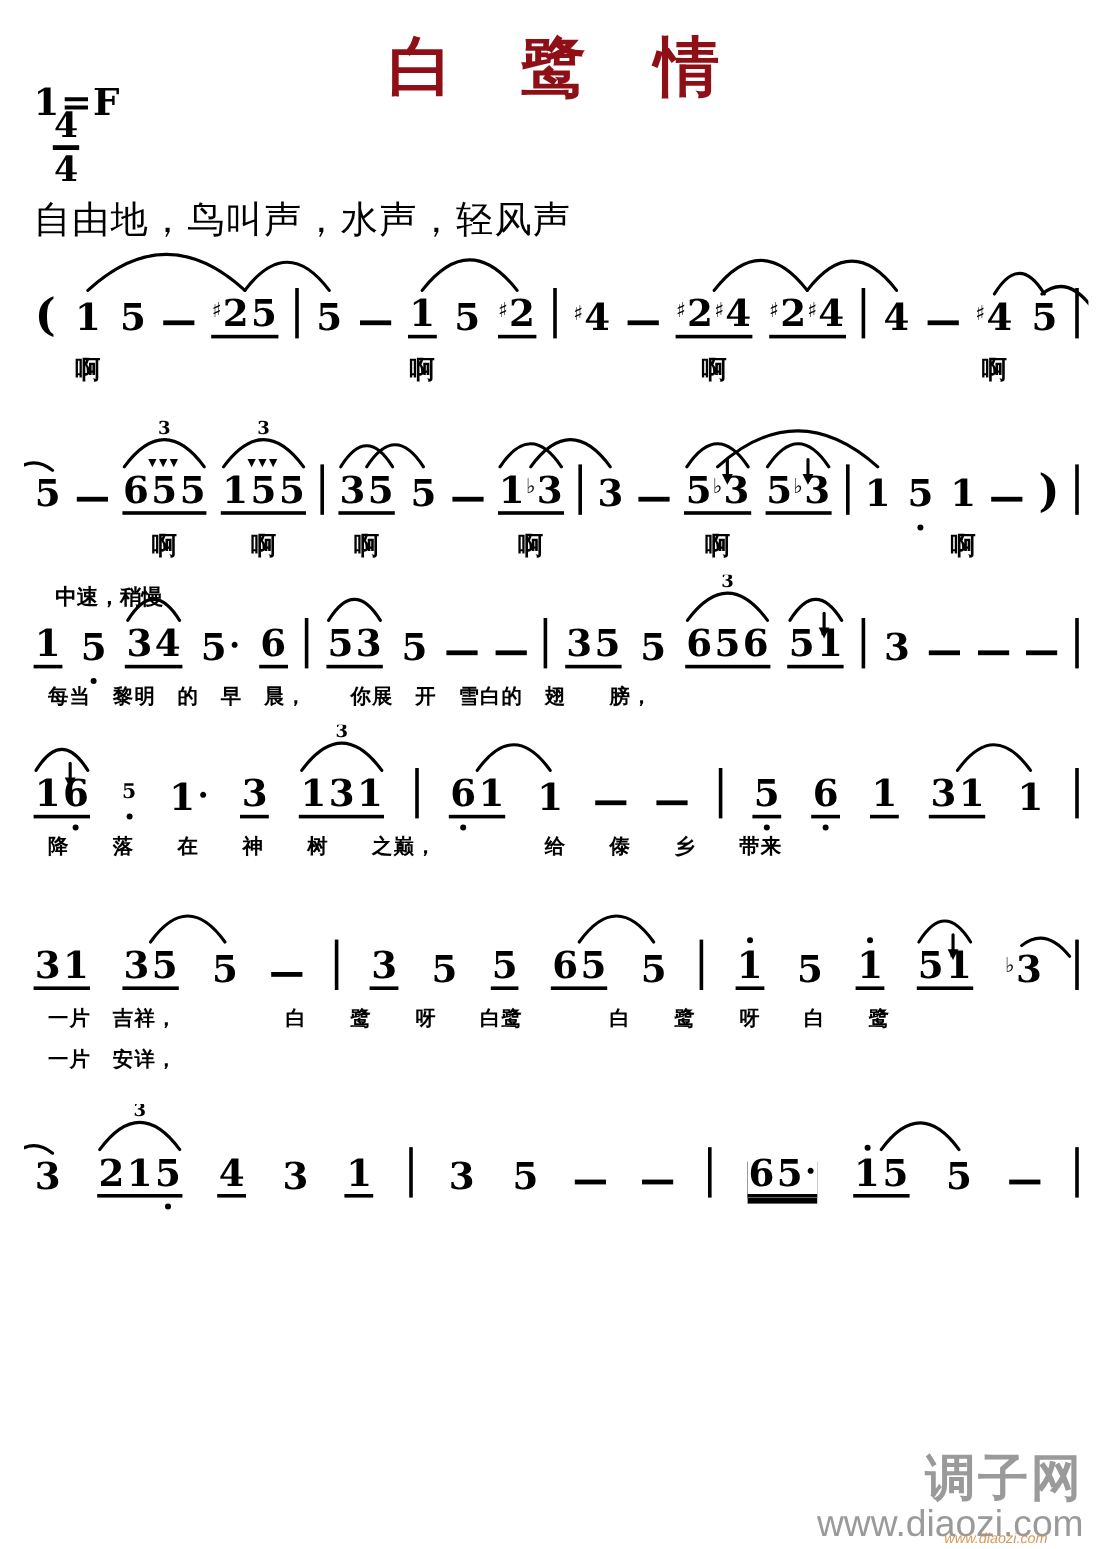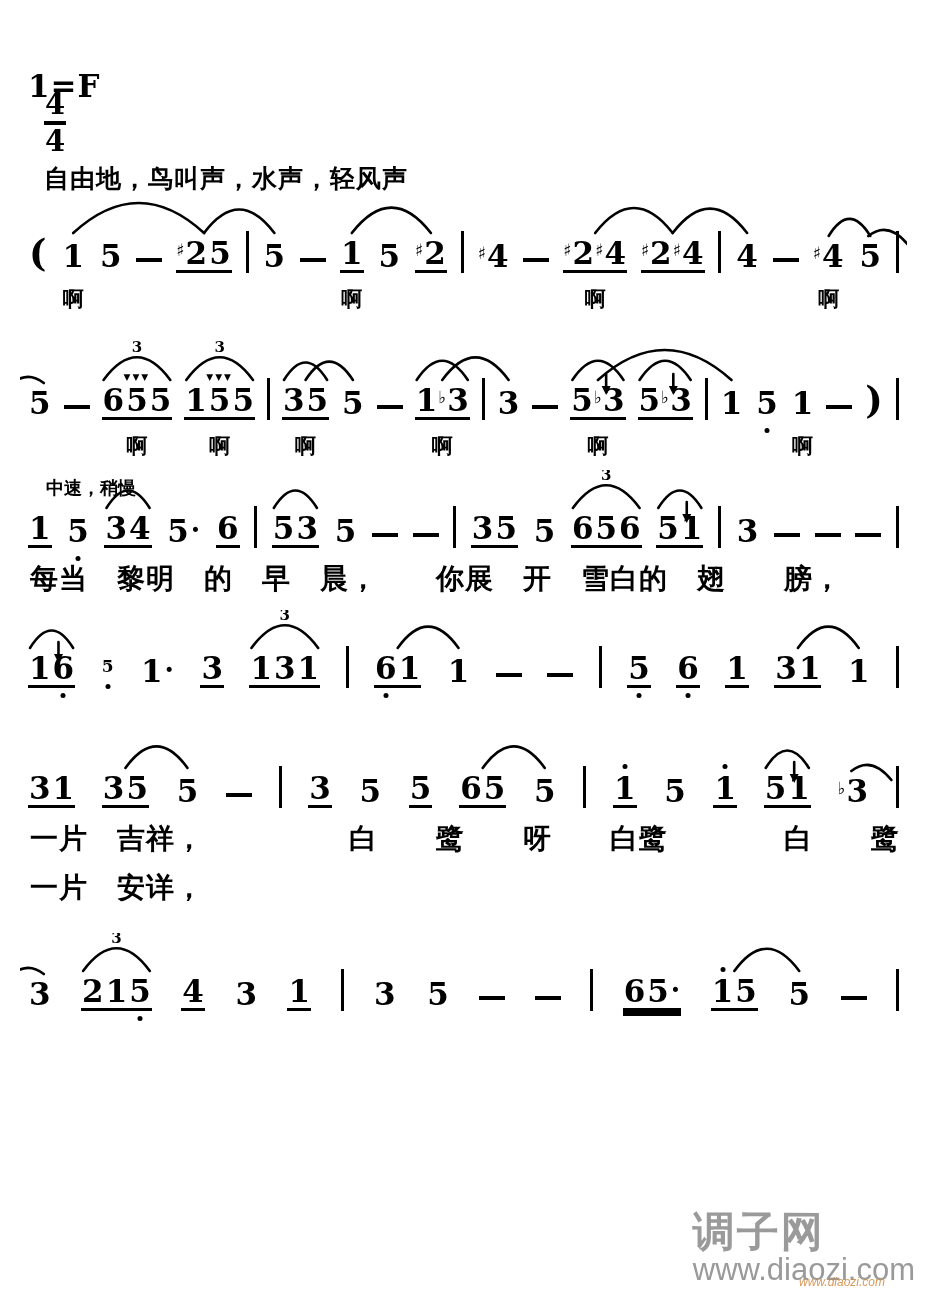--- a/index.html
+++ b/index.html
@@ -12,21 +12,21 @@
   .keysig{position:absolute;left:8px;top:56px;display:flex;align-items:flex-start;
           font-family:"DejaVu Serif",serif;font-weight:bold;font-size:31px;flex-direction:column;}
   .keysig .keytext{letter-spacing:1px;}
   .meter{display:flex;flex-direction:column;align-items:center;margin-left:16px;margin-top:-14px;
          line-height:1;font-size:29px;}
   .meter .fbar{width:22px;height:4px;background:#000;margin:2px 0;}
   .title{position:absolute;left:0;right:0;top:8px;text-align:center;
          font-size:54px;font-weight:bold;word-spacing:34px;letter-spacing:4px;}
   .credits{position:absolute;right:2px;top:52px;text-align:right;
            font-size:27px;font-weight:bold;line-height:1.95;}
-  .tempoline{font-size:25px;font-weight:bold;margin:4px 0 0 24px;letter-spacing:1px;}
+  .tempoline{font-size:31px;font-weight:normal;margin:4px 0 0 8px;letter-spacing:1px;}
 
   
   .sys{position:relative;}
   .mrow{position:relative;display:flex;justify-content:space-between;align-items:flex-end;
         padding:36px 8px 40px;}
   .note{position:relative;display:flex;flex-direction:column;align-items:center;
         font-family:"DejaVu Serif",serif;font-weight:bold;font-size:31px;line-height:1;}
   .digits{display:flex;align-items:flex-end;padding-bottom:1px;}
   .digits.u1{border-bottom:3px solid #000;}
   .digits.u2{box-shadow:0 5px 0 #000;}
@@ -42,41 +42,42 @@
   .grace .digits{font-size:17px;transform:translateY(-12px);}
   .barline .barshape{width:3px;height:42px;background:#000;}
   .dashtok .dash-shape{width:26px;height:4px;background:#000;margin-bottom:11px;}
   .svgov{position:absolute;inset:0;pointer-events:none;}
   .arcpath{fill:none;stroke:#000;stroke-width:2.6;stroke-linecap:round;}
   .arclabel{font:bold 15px "DejaVu Serif",serif;fill:#000;}
   .anchor-lyr{position:absolute;bottom:2px;transform:translateX(-50%);
               font-size:21px;font-weight:bold;white-space:nowrap;}
 
   
-  .vrow{white-space:pre;font-size:28px;font-weight:bold;margin:0 0 11px 10px;letter-spacing:1px;}
+  .vrow{white-space:pre;font-size:17px;font-weight:bold;margin:0 0 11px 20px;letter-spacing:1px;}
   .vrow.indent{margin-left:78px;}
   .sectempo{font-size:18px;font-weight:bold;margin:14px 0 -30px 26px;}
   .sys2{margin-top:22px;}
   .sys4{margin-top:12px;}
   .sys5{margin-top:30px;}
   .sys6{margin-top:26px;}
 
   
-  .watermark{position:absolute;right:12px;bottom:4px;line-height:1.05;}
+  .watermark{position:absolute;right:24px;bottom:4px;text-align:right;line-height:1.05;}
   .wm-name{font-size:42px;font-weight:bold;letter-spacing:2px;}
   .wm-url{font-size:31px;position:relative;}
   .wm-url-accent{position:absolute;right:30px;bottom:-2px;font-size:12px;opacity:.85;
                  font-style:italic;white-space:nowrap;}
 </style>
 </head>
 <body>
 
 <div class="page">
 
   <div class="header">
+    <div class="title" style="color: rgb(142, 16, 22);">白 鹭 情</div>
     <div class="keysig">
       <span class="keytext">1=F</span>
       <span class="meter">
         <span>4</span>
         <span class="fbar"></span>
         <span>4</span>
       </span>
     </div>
   </div>
 
@@ -533,20 +534,21 @@
         <svg class="svgov" width="887" height="90">
           <path class="arcpath" d="M 10 38 Q 31.578125 3.011250000000004 53.15625 38"></path>
           <path class="arcpath" d="M 38.483125 32 L 38.483125 47"></path>
           <polygon points="33.983125,44 42.983125,44 38.483125,53"></polygon>
           <path class="arcpath" d="M 231.4375 38 Q 264.8046875 -7.363124999999997 298.171875 38"></path>
           <text class="arclabel" x="264.8046875" y="10.318437500000002" text-anchor="middle">3</text>
           <path class="arcpath" d="M 377.6875 38 Q 408.10546875 -4.767812500000005 438.5234375 38"></path>
           <path class="arcpath" d="M 777.90625 38 Q 808.32421875 -4.767812500000005 838.7421875 38"></path>
         </svg>
       </div>
+    <div class="vrow">降　　落　　在　　神　　树　　之巅，　　　　　给　　傣　　乡　　带来</div>
   </section>
 
   <section class="sys sys5">
     <div class="mrow" style="padding-bottom: 12px;">
         <div class="note">
           <div class="digits u1">
             <span class="ch">3</span>
             <span class="ch">1</span>
           </div>
         </div>

